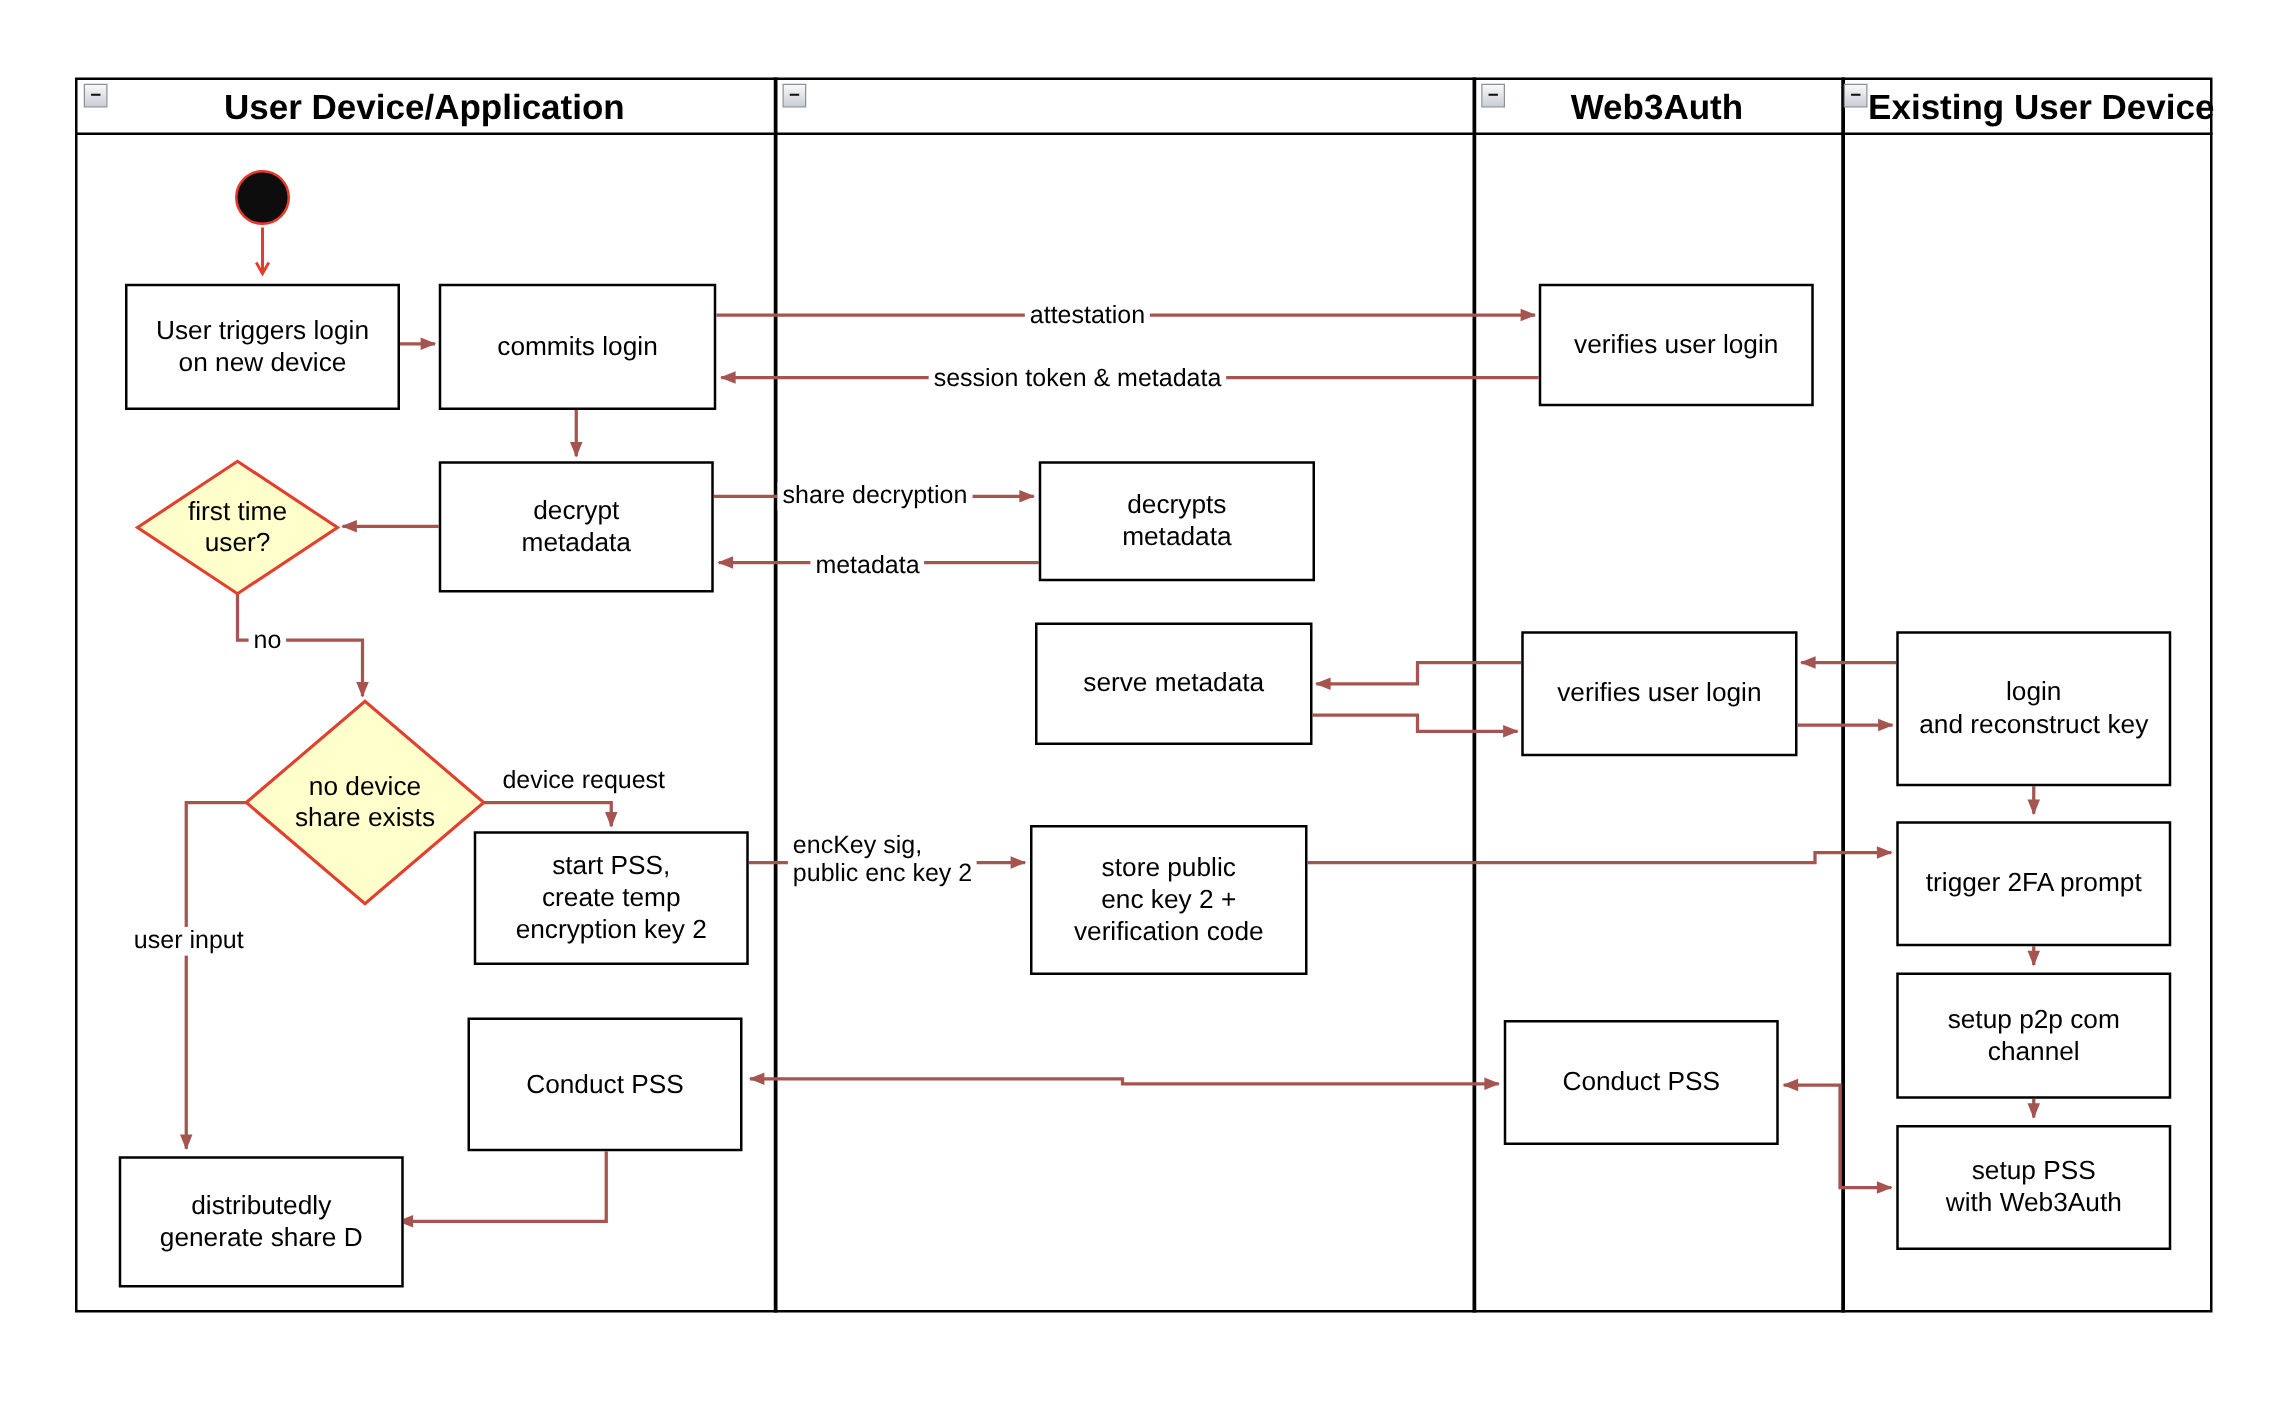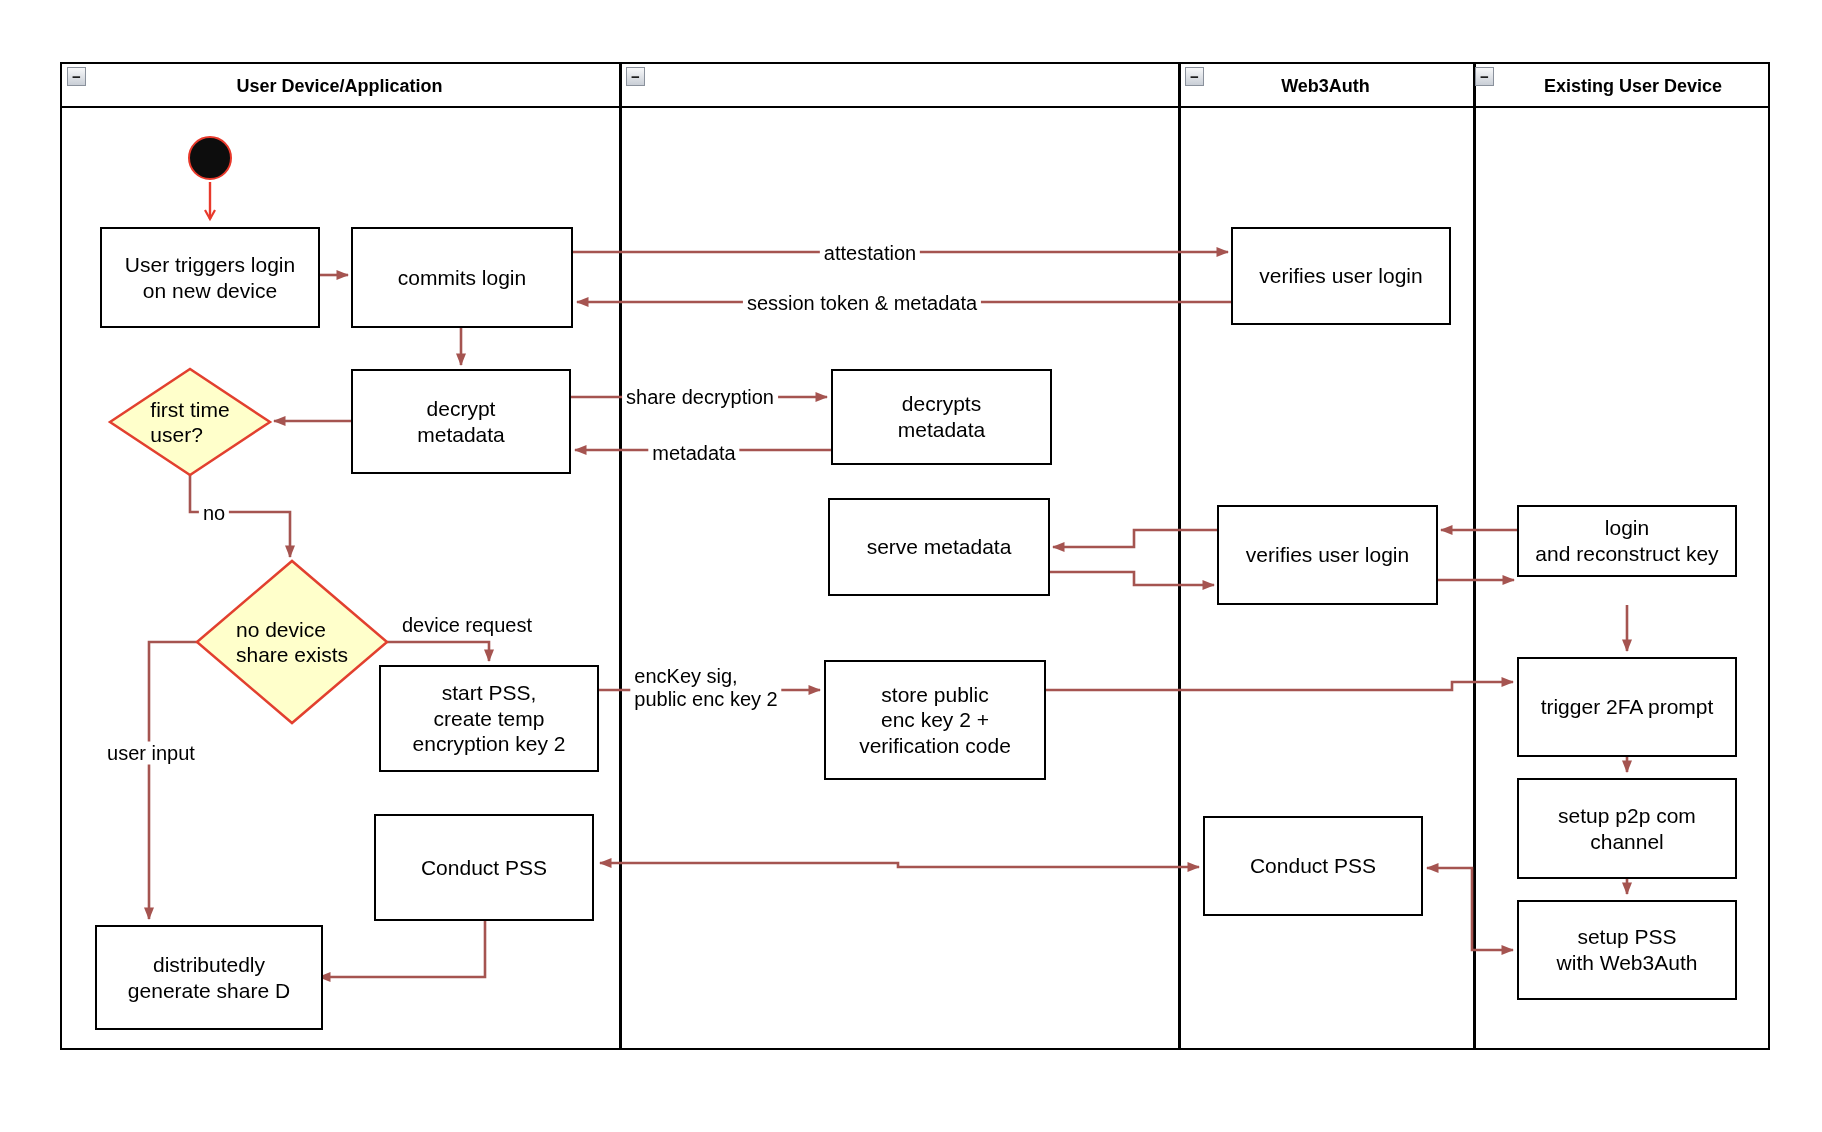--- a/index.html
+++ b/index.html
@@ -4,31 +4,31 @@
 <style>
   html,body{margin:0;padding:0;background:#ffffff;}
   #canvas{position:relative;width:1822px;height:1132px;background:#ffffff;
           font-family:"Liberation Sans",sans-serif;overflow:hidden;}
   .frame{position:absolute;left:60px;top:62px;width:1710px;height:988px;
          border:2.5px solid #000;box-sizing:border-box;z-index:0;background:#fff;}
   .hband{position:absolute;left:60px;top:62px;width:1710px;height:46px;
          border-bottom:2.5px solid #000;box-sizing:border-box;z-index:0;}
   .vline{position:absolute;top:62px;width:2.5px;height:988px;background:#000;z-index:0;}
   .lane-title{position:absolute;top:64px;height:44px;display:flex;align-items:center;
-         justify-content:center;font-weight:bold;font-size:18px;color:#000;z-index:4;}
+         justify-content:center;font-weight:bold;font-size:28px;color:#000;z-index:4;}
   .mini{position:absolute;width:19px;height:19px;box-sizing:border-box;
         border:1.5px solid #8a919c;background:linear-gradient(#f8f9fa,#c9ced6);
         display:flex;align-items:center;justify-content:center;
         font-size:15px;font-weight:bold;color:#111;line-height:1;z-index:5;}
   svg.wires{position:absolute;left:0;top:0;z-index:1;}
   .node{position:absolute;background:#ffffff;border:2.5px solid #000;box-sizing:border-box;
         display:flex;align-items:center;justify-content:center;text-align:center;
         font-size:21px;line-height:1.22;color:#000;white-space:pre-line;z-index:2;}
   .dtext{position:absolute;display:flex;align-items:center;justify-content:center;
-        text-align:left;font-size:21px;line-height:1.2;color:#000;
+        text-align:center;font-size:21px;line-height:1.2;color:#000;
         white-space:pre-line;z-index:2;}
   .elabel{position:absolute;transform:translate(-50%,-50%);background:#ffffff;
         font-size:20px;line-height:1.15;color:#000;
         white-space:pre-line;padding:0 4px;z-index:3;}
   .start{position:absolute;left:188px;top:136px;width:44px;height:44px;border-radius:50%;
         background:#0d0d0d;border:2.5px solid #e8392b;box-sizing:border-box;z-index:2;}
 </style>
 </head>
 <body>
 
@@ -133,21 +133,21 @@
 metadata</div>
   <div class="node" style="left:828px;top:498px;width:222px;height:98px">serve metadata</div>
   <div class="node" style="left:824px;top:660px;width:222px;height:120px">store public
 enc key 2 +
 verification code</div>
 
   <div class="node" style="left:1231px;top:227px;width:220px;height:98px">verifies user login</div>
   <div class="node" style="left:1217px;top:505px;width:221px;height:100px">verifies user login</div>
   <div class="node" style="left:1203px;top:816px;width:220px;height:100px">Conduct PSS</div>
 
-  <div class="node" style="left:1517px;top:505px;width:220px;height:72px">login
+  <div class="node" style="left:1517px;top:505px;width:220px;height:124px">login
 and reconstruct key</div>
   <div class="node" style="left:1517px;top:657px;width:220px;height:100px">trigger 2FA prompt</div>
   <div class="node" style="left:1517px;top:778px;width:220px;height:101px">setup p2p com
 channel</div>
   <div class="node" style="left:1517px;top:900px;width:220px;height:100px">setup PSS
 with Web3Auth</div>
 
   <div class="elabel" style="left:870px;top:253px">attestation</div>
   <div class="elabel" style="left:862px;top:303px">session token &amp; metadata</div>
   <div class="elabel" style="left:700px;top:397px">share decryption</div>

